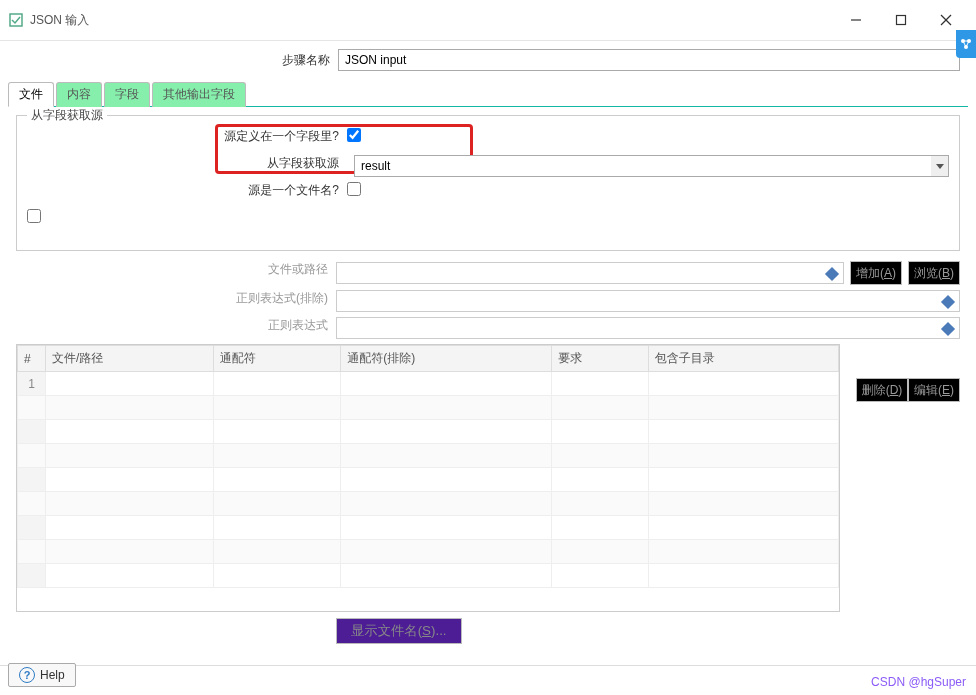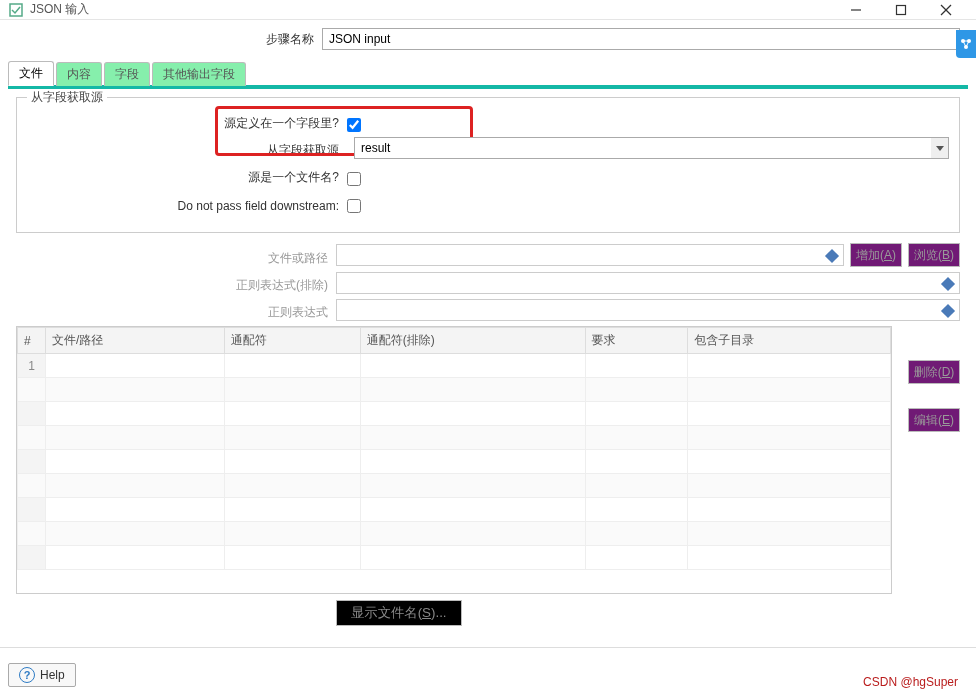--- a/index.html
+++ b/index.html
@@ -1,85 +1,85 @@
 <!DOCTYPE html>
 <html><head>
 <meta charset="utf-8">
 <style>
 * { box-sizing: border-box; margin: 0; padding: 0; }
 body { font-family: "Microsoft YaHei", "SimSun", Arial, sans-serif; font-size: 12px; background: #fff; color: #333; width: 976px; height: 695px; overflow: hidden; position: relative; }
 
 
-.titlebar { height: 20px; display: flex; align-items: center; padding: 0 8px; border-bottom: 1px solid #e5e5e5; }
+.titlebar { height: 41px; display: flex; align-items: center; padding: 0 8px; border-bottom: 1px solid #e5e5e5; }
 .titlebar-icon { width: 16px; height: 16px; margin-right: 6px; display:flex; align-items:center; justify-content:center;}
 .titlebar-title { flex: 1; color: #555; }
 .win-controls { display: flex; gap: 0; }
 .win-btn { width: 45px; height: 30px; display: flex; align-items: center; justify-content: center; cursor: pointer; }
 
 
 .edge-badge { position: absolute; right: 0; top: 30px; width: 20px; height: 28px; background: #2e97e6; border-bottom-left-radius: 4px; display:flex; align-items:center; justify-content:center; }
 
 
-.stepname-row { display: flex; align-items: center; padding: 8px 16px 10px 0; }
+.stepname-row { display: flex; align-items: center; padding: 8px 16px 10px 16px; }
 .stepname-label { width: 322px; text-align: right; padding-right: 8px; color: #333; }
 .stepname-input { flex: 1; height: 22px; border: 1px solid #aaa; padding: 2px 6px; font-size: 12px; }
 
 
 .tabs-wrap { padding: 0 8px; }
-.tabs { display: flex; border-bottom: 4px solid #14b8a6; align-items: flex-end; }
+.tabs { display: flex; border-bottom: 1px solid #14b8a6; }
 .tab { padding: 3px 10px; border: 1px solid #bbb; border-bottom: none; background: #86efac; margin-right: 2px; border-top-left-radius: 3px; border-top-right-radius: 3px; cursor: pointer; position: relative; top: 1px; color: #555;}
 .tab.active { background: #fff; color: #000; border-bottom: 1px solid #fff; }
 
 
 .panel { padding: 8px; }
 .fieldset { border: 1px solid #ccc; padding: 12px 10px 14px 10px; position: relative; margin-bottom: 10px; }
 .fieldset-title { position: absolute; top: -9px; left: 10px; background: #fff; padding: 0 4px; color: #444; }
 
-.form-row { display: flex; align-items: flex-end; margin-bottom: 5px; min-height: 22px; }
+.form-row { display: flex; align-items: flex-start; margin-bottom: 5px; min-height: 22px; }
 .form-label { width: 320px; text-align: right; padding-right: 8px; color: #333; }
 .form-label.disabled { color: #999; }
 .form-control-area { flex: 1; display: flex; align-items: center; gap: 6px; }
 .chk { width: 14px; height: 14px; }
 .combo { flex: 1; height: 22px; border: 1px solid #aaa; padding: 2px 6px; font-size: 12px; background:#fff; }
 .combo-wrap { flex: 1; position: relative; display:flex;margin-left:7px; }
 .combo-arrow { width: 18px; height: 22px; border: 1px solid #aaa; border-left:none; background: #efefef; display:flex; align-items:center; justify-content:center; cursor:pointer;}
 .diamond { width: 10px; height: 10px; background: #4a7ab8; transform: rotate(45deg); position: absolute; right: 24px; top: 6px; }
 .diamond.solo { right: 6px; }
 
 
 .highlight-box { position: absolute; border: 3px solid #d22; border-radius: 4px; pointer-events: none; }
 
 
 .dis-input { flex: 1; height: 22px; border: 1px solid #ccc; background: #fff; position: relative; }
 
 
-.side-btn { width: 52px; height: 24px; border: 1px solid #bbb; background: #701a75; color: #999; font-size: 12px; cursor: default; display:flex; align-items:center; justify-content:center;}
+.side-btn { width: 52px; height: 24px; border: 1px solid #bbb; background: #000000; color: #999; font-size: 12px; cursor: default; display:flex; align-items:center; justify-content:center;}
 
 
 .table-wrap { border: 1px solid #ccc; flex: 1; height: 268px; background: #fff; }
 .table-row-wrap { display:flex; align-items:flex-start; }
 .tbl { width: 100%; border-collapse: collapse; }
 .tbl th { background: #f4f4f4; border: 1px solid #ddd; padding: 4px 6px; text-align: left; font-weight: normal; color: #555; height: 26px;}
 .tbl td { border: 1px solid #eee; padding: 4px 6px; height: 24px; color: #888; }
 .tbl tr.alt td { background: #fafafa; }
 .rownum { width: 28px; text-align: center; background: #f4f4f4; }
 
 
-.table-side { display: flex; flex-direction: column; gap: 24px; margin-left: 16px; padding-top: 34px;}
-
-
-.show-filename-btn { height: 26px; padding: 0 14px; border: 1px solid #bbb; background: #000000; color: #888; cursor:default; }
+.table-side { display: flex; flex-direction: row; gap: 0; margin-left: 16px; padding-top: 34px;}
+
+
+.show-filename-btn { height: 26px; padding: 0 14px; border: 1px solid #bbb; background: #4c1d95; color: #888; cursor:default; }
 .bottom-bar { display: flex; justify-content: center; gap: 24px; padding: 14px 0 8px 0; border-top: 1px solid #ddd; margin-top: 8px;}
 
 
 .help-btn { position: absolute; left: 8px; bottom: 8px; height: 24px; border: 1px solid #aaa; background: #f8f8f8; padding: 0 10px; display:flex; align-items:center; gap:5px; cursor:pointer; border-radius:2px;}
 .help-q { width: 16px; height: 16px; border-radius: 50%; border: 1.5px solid #2e7bc4; color: #2e7bc4; display:flex; align-items:center; justify-content:center; font-weight:bold; font-size:11px;}
 
 
-.watermark { position: absolute; right: 18px; bottom: 6px; color: #b91c1c; font-size: 12px; }
+.watermark { position: absolute; right: 10px; bottom: 6px; color: #8b5cf6; font-size: 12px; }
 
 u { text-decoration: underline; }
 </style>
 </head>
 <body>
 
 <div class="titlebar">
   <span class="titlebar-icon">
     <svg width="14" height="14" viewBox="0 0 14 14">
         <rect x="1" y="1" width="12" height="12" fill="none" stroke="#5a8" stroke-width="1.5"></rect>
@@ -161,21 +161,20 @@
 
       <div class="form-row">
         <div class="form-label">源是一个文件名?</div>
         <div class="form-control-area">
           <input type="checkbox" class="chk" style="">
         </div>
       </div>
 
 
       <div class="form-row">
-        <div class="form-label">Do not pass field downstream:</div>
         <div class="form-control-area">
           <input type="checkbox" class="chk" style="">
         </div>
       </div>
     </div>
 
     <div class="form-row">
       <div class="form-label disabled">文件或路径</div>
       <div class="form-control-area">
         <div class="dis-input">

